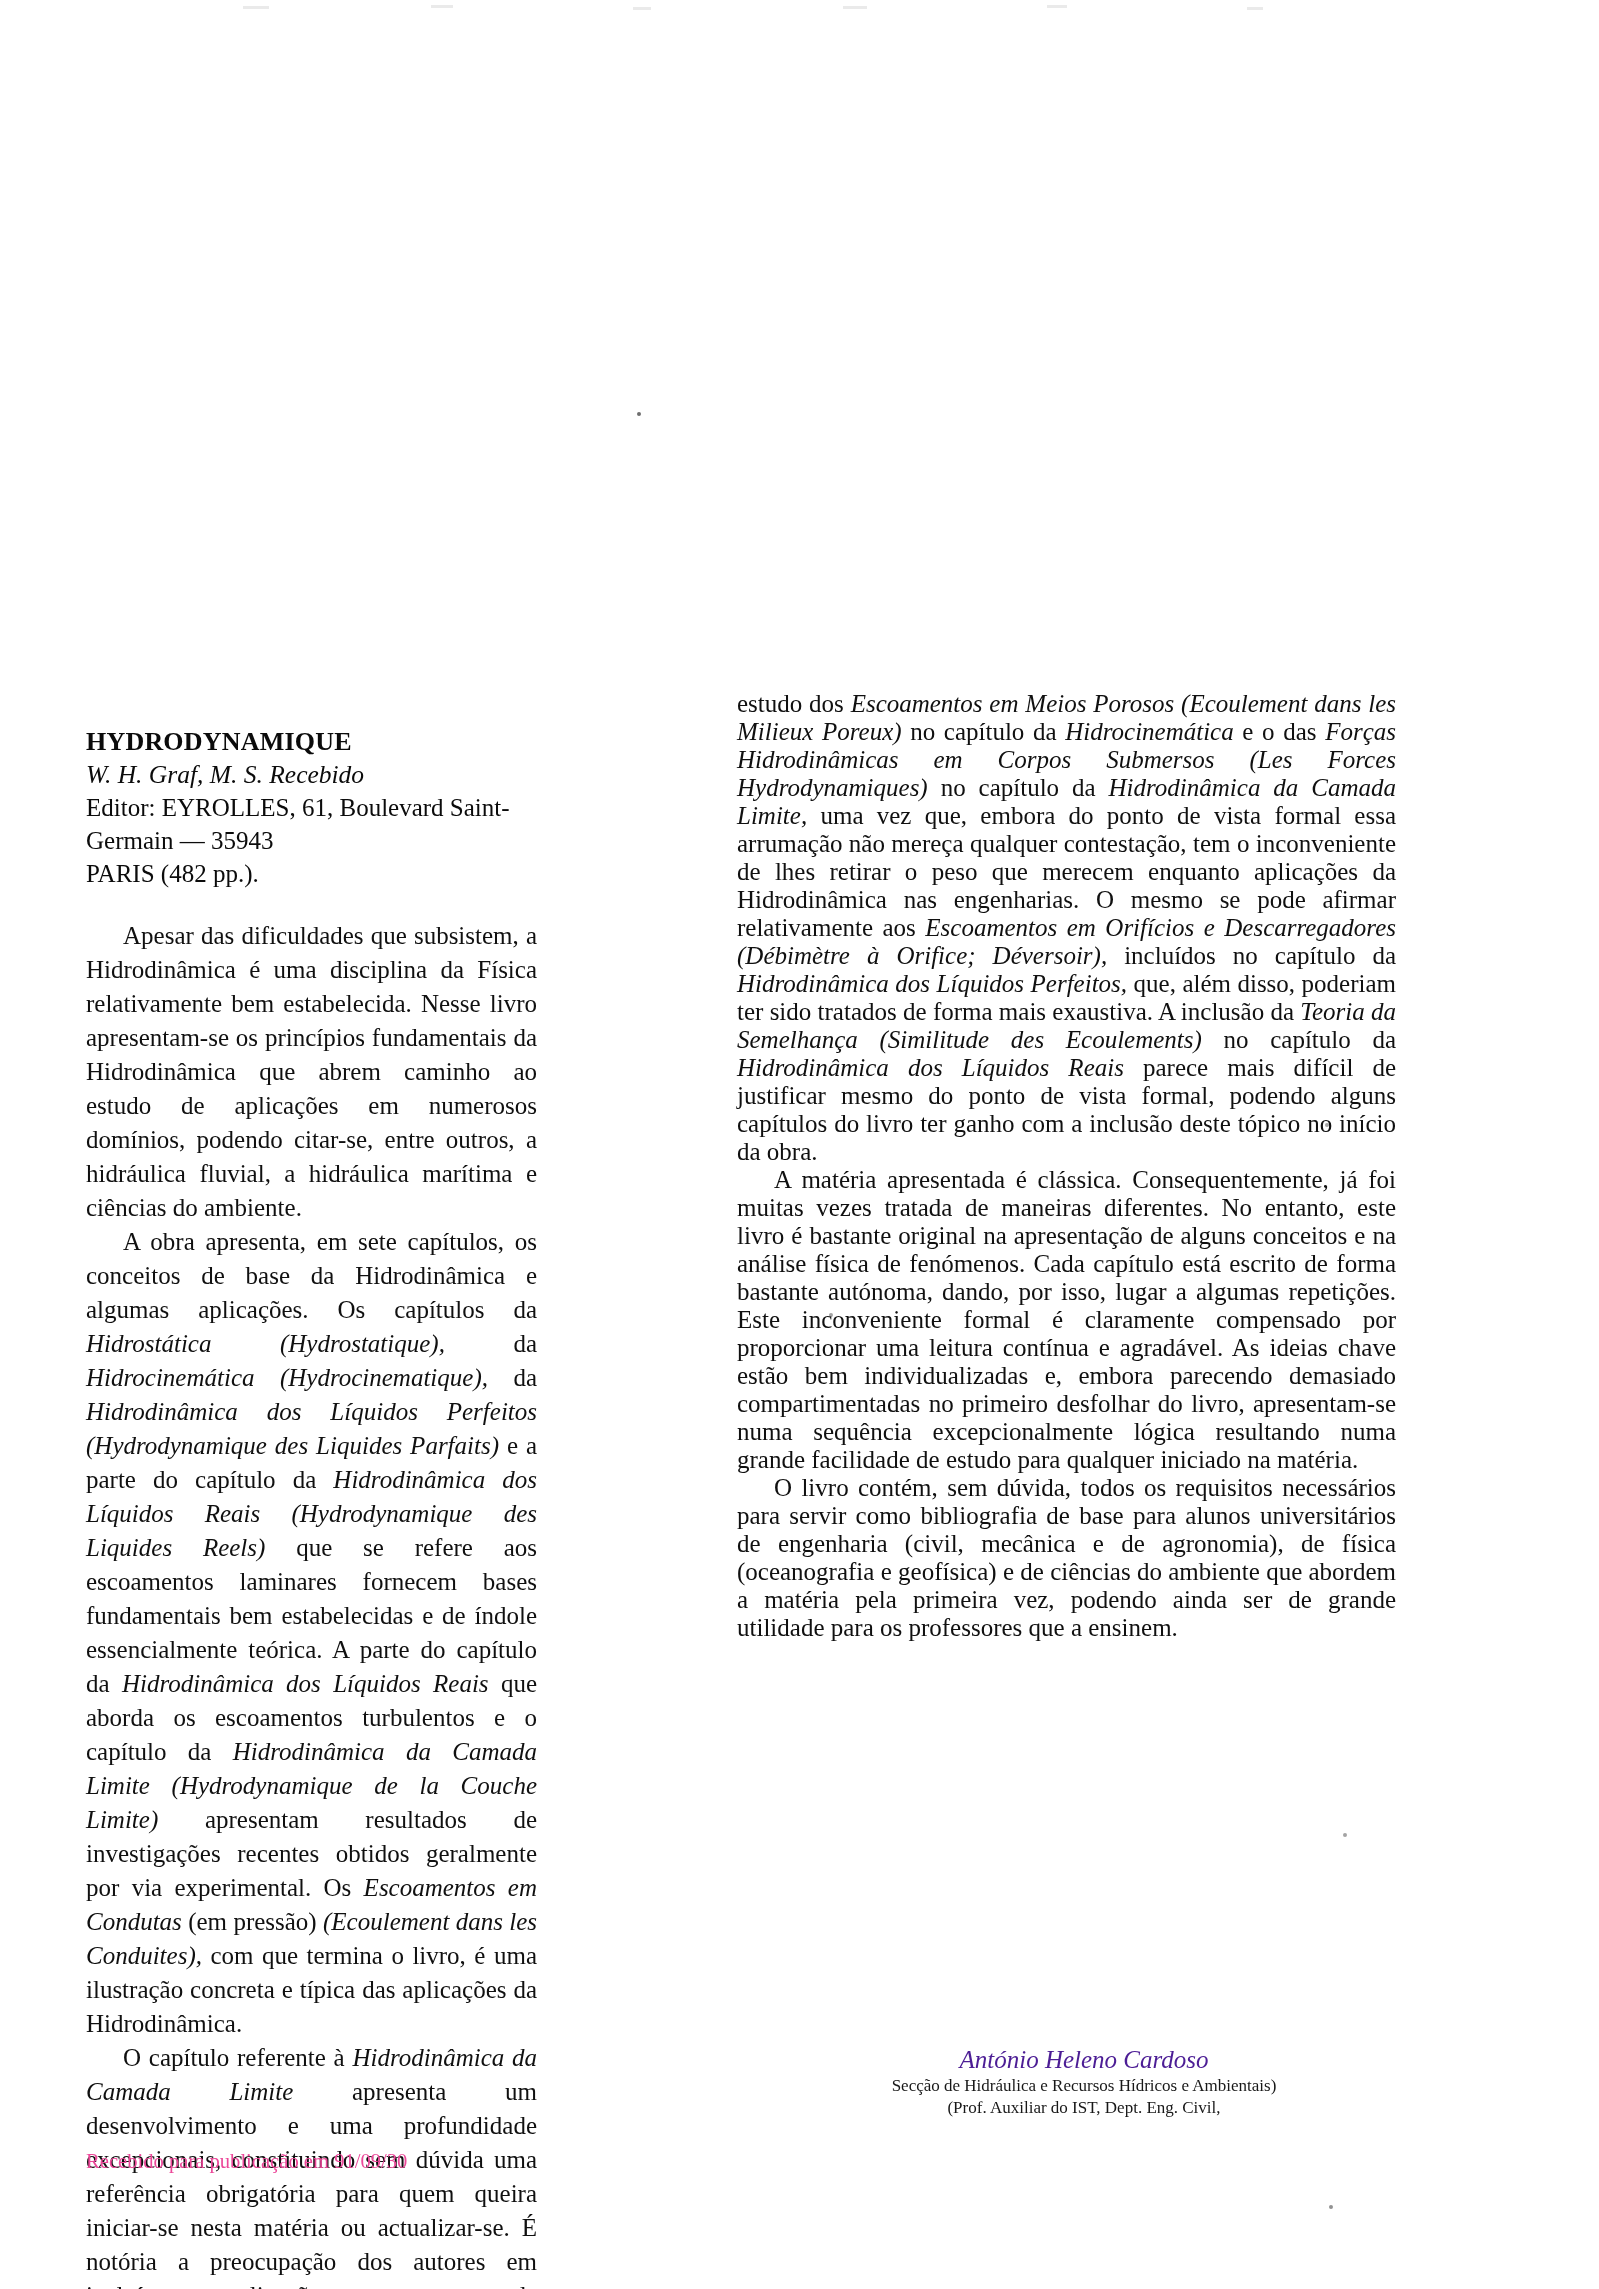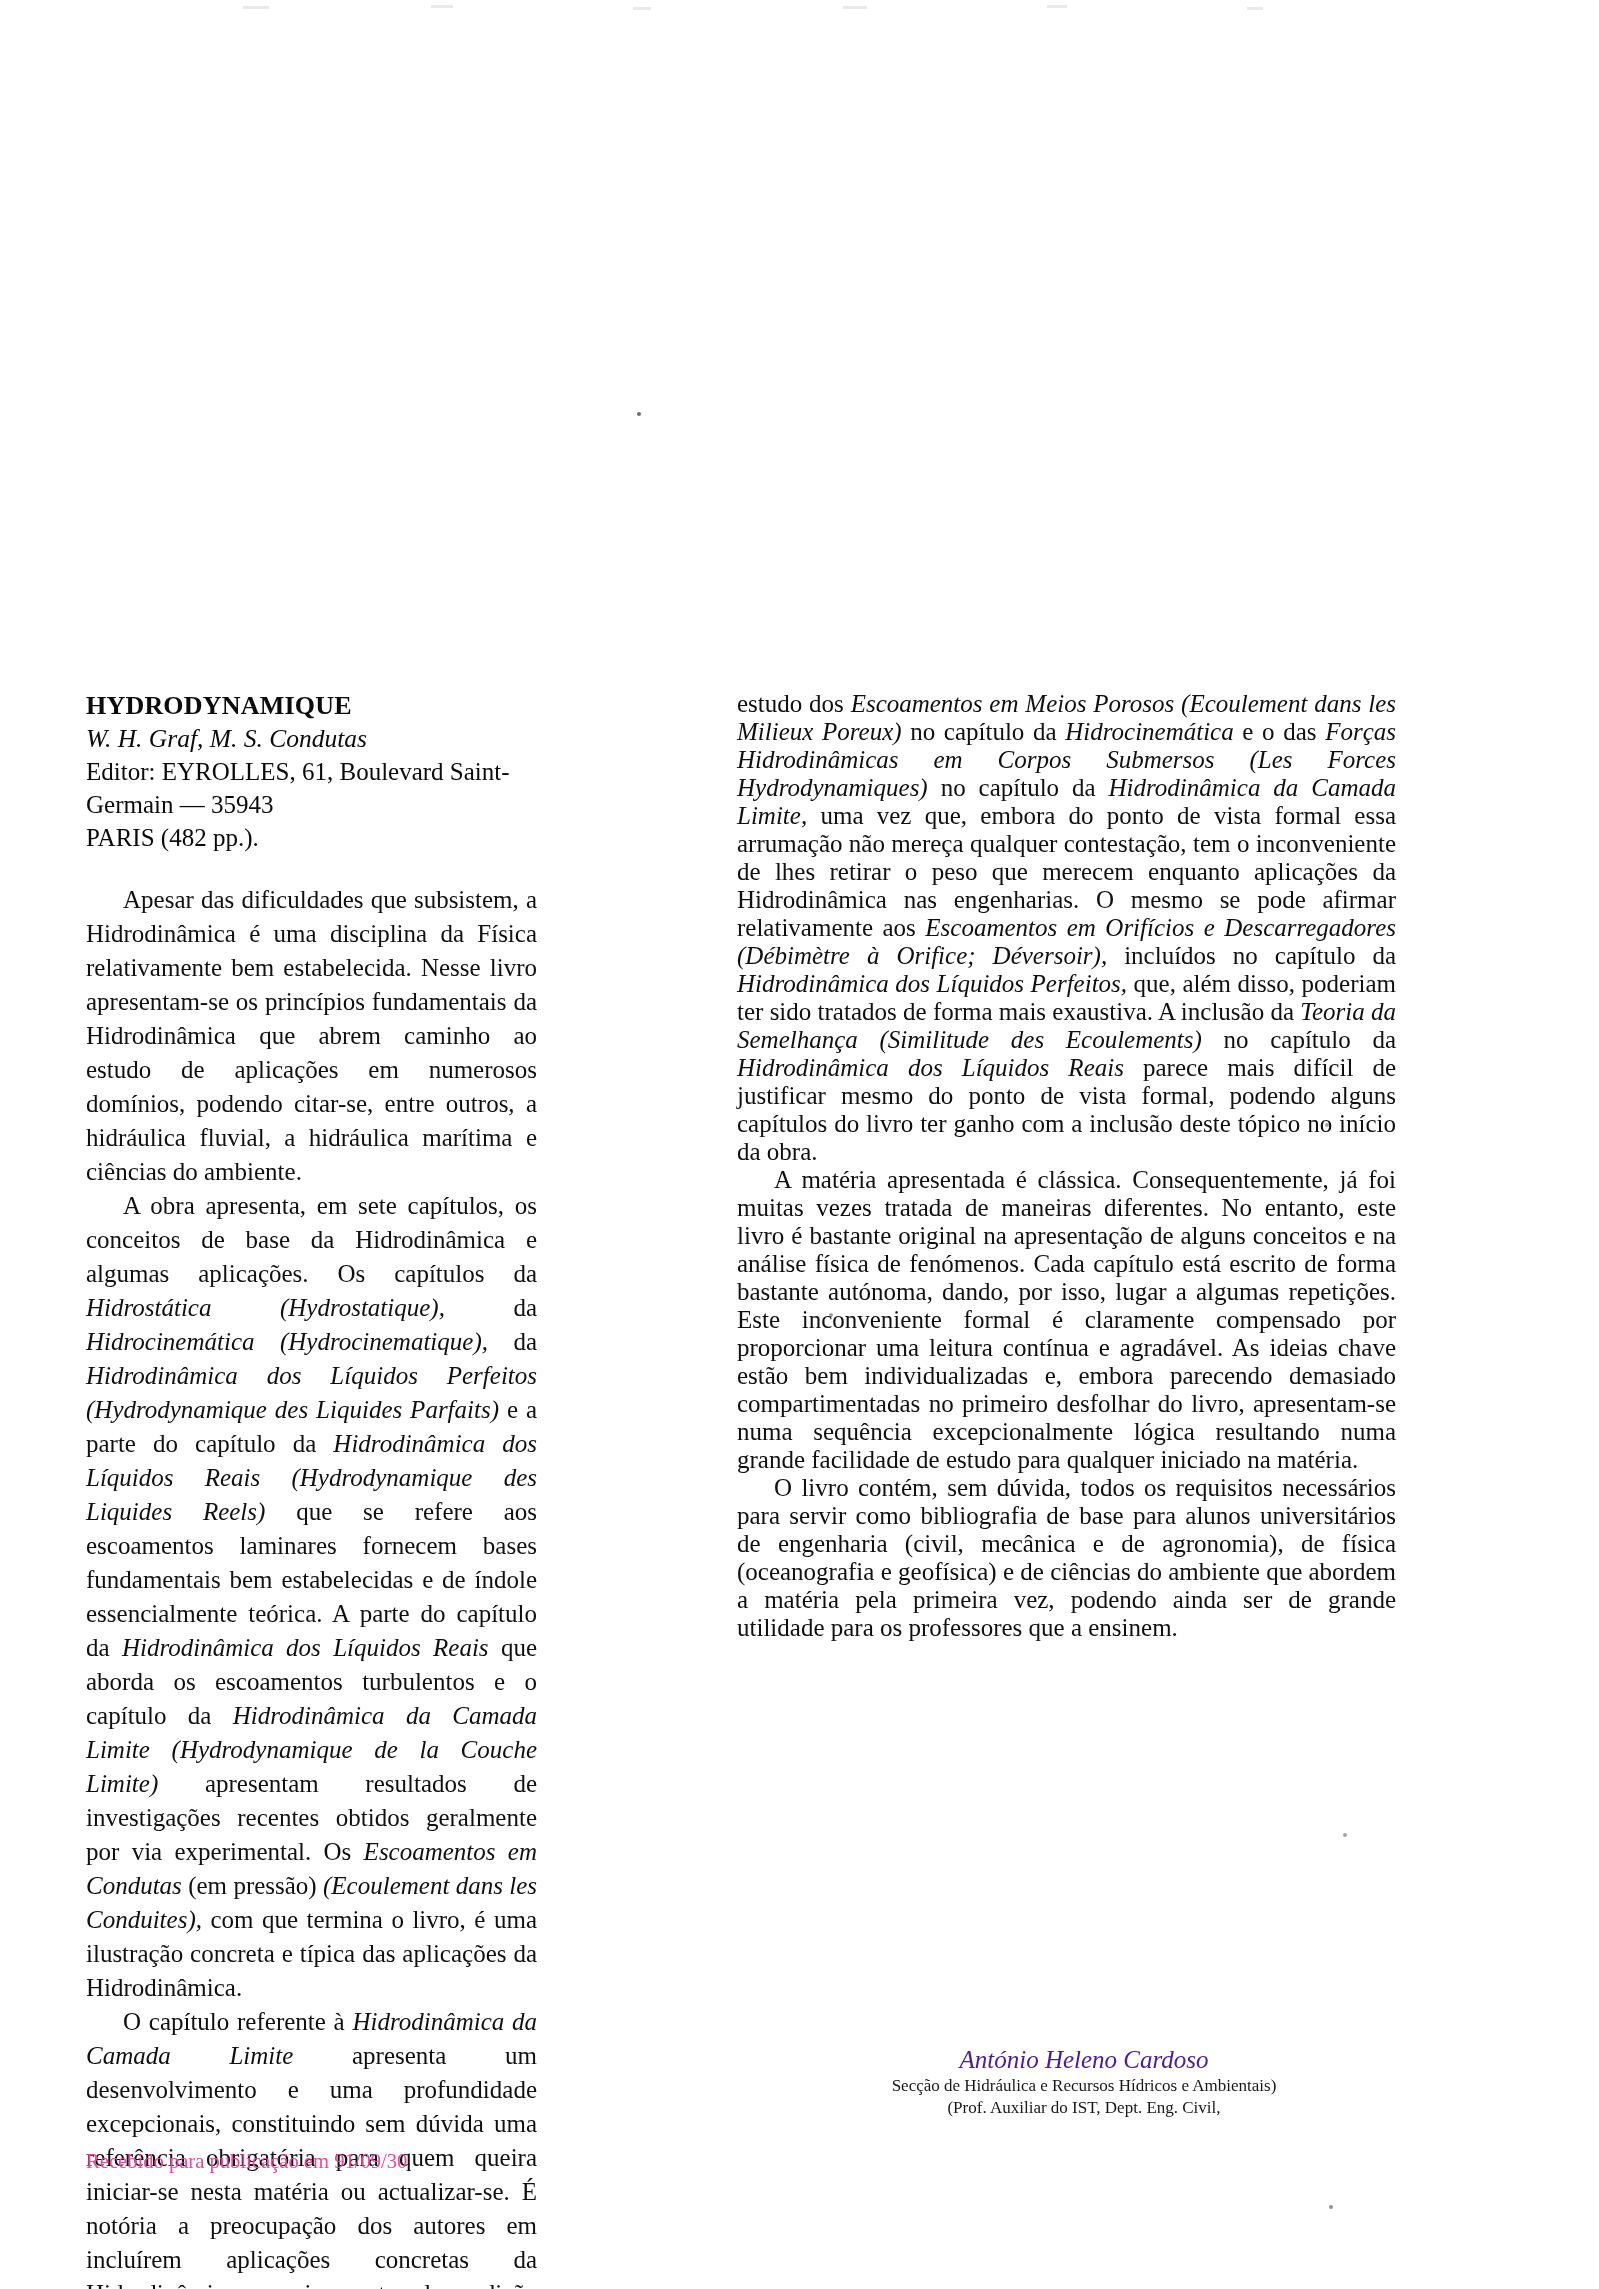--- a/index.html
+++ b/index.html
@@ -39,20 +39,21 @@
   }
   .col.left { margin-right: 200px; }
   .col.right { width: 659px; flex: 0 0 659px; }
 
   .hdr-title {
     font-weight: bold;
     font-size: 26px;
     line-height: 32px;
     letter-spacing: 0.2px;
     color: #0b0b0b;
+    margin-top: 36px;
   }
   .hdr-authors {
     font-style: italic;
     font-size: 25.5px;
     line-height: 33px;
     color: #0b0b0b;
   }
   .hdr-pub {
     font-size: 25px;
     line-height: 33px;
@@ -129,21 +130,21 @@
   <div class="dot-artifact" style="left:1343px; top:1833px; opacity:.5;"></div>
   <div class="dot-artifact" style="left:1329px; top:2205px; opacity:.6;"></div>
   <div class="dot-artifact" style="left:829px; top:1313px; opacity:.5;"></div>
 
   <div class="content">
 
     <div class="col left">
 
       <div>
         <div class="hdr-title">HYDRODYNAMIQUE</div>
-        <div class="hdr-authors">W. H. Graf, M. S. Condutas</div>
+        <div class="hdr-authors">W. H. Graf, M. S. Recebido</div>
         <div class="hdr-pub">Editor: EYROLLES, 61, Boulevard Saint-Germain — 35943</div>
         <div class="hdr-pub">PARIS (482 pp.).</div>
       </div>
 
       <div class="spacer-top"></div>
 
       <p class="body indent"><span>Apesar das dificuldades que subsistem, a Hidrodinâmica é uma disciplina da Física relativamente bem estabelecida. Nesse livro apresentam-se os princípios fundamentais da Hidrodinâmica que abrem caminho ao estudo de aplicações em numerosos domínios, podendo citar-se, entre outros, a hidráulica fluvial, a hidráulica marítima e ciências do ambiente.</span></p>
       <p class="body indent"><span>A obra apresenta, em sete capítulos, os conceitos de base da Hidrodinâmica e algumas aplicações. Os capítulos da </span><i>Hidrostática (Hydrostatique),</i><span> da </span><i>Hidrocinemática (Hydrocinematique),</i><span> da </span><i>Hidrodinâmica dos Líquidos Perfeitos (Hydrodynamique des Liquides Parfaits)</i><span> e a parte do capítulo da </span><i>Hidrodinâmica dos Líquidos Reais (Hydrodynamique des Liquides Reels)</i><span> que se refere aos escoamentos laminares fornecem bases fundamentais bem estabelecidas e de índole essencialmente teórica. A parte do capítulo da </span><i>Hidrodinâmica dos Líquidos Reais</i><span> que aborda os escoamentos turbulentos e o capítulo da </span><i>Hidrodinâmica da Camada Limite (Hydrodynamique de la Couche Limite)</i><span> apresentam resultados de investigações recentes obtidos geralmente por via experimental. Os </span><i>Escoamentos em Condutas</i><span> (em pressão) </span><i>(Ecoulement dans les Conduites),</i><span> com que termina o livro, é uma ilustração concreta e típica das aplicações da Hidrodinâmica.</span></p>
       <p class="body indent"><span>O capítulo referente à </span><i>Hidrodinâmica da Camada Limite</i><span> apresenta um desenvolvimento e uma profundidade excepcionais, constituindo sem dúvida uma referência obrigatória para quem queira iniciar-se nesta matéria ou actualizar-se. É notória a preocupação dos autores em incluírem aplicações concretas da Hidrodinâmica a equipamentos de medição susceptíveis de serem utilizados na experimentação, nomeadamente em estudos de base e em projectos com interesse directo para a indústria. O número de problemas resolvidos e propostos é também assinalável, ocupando cerca de 30% de todo o livro. Pode, porém, questionar-se a justeza do critério seguido pelos autores que os levou a incluírem o</span></p>
     </div>

